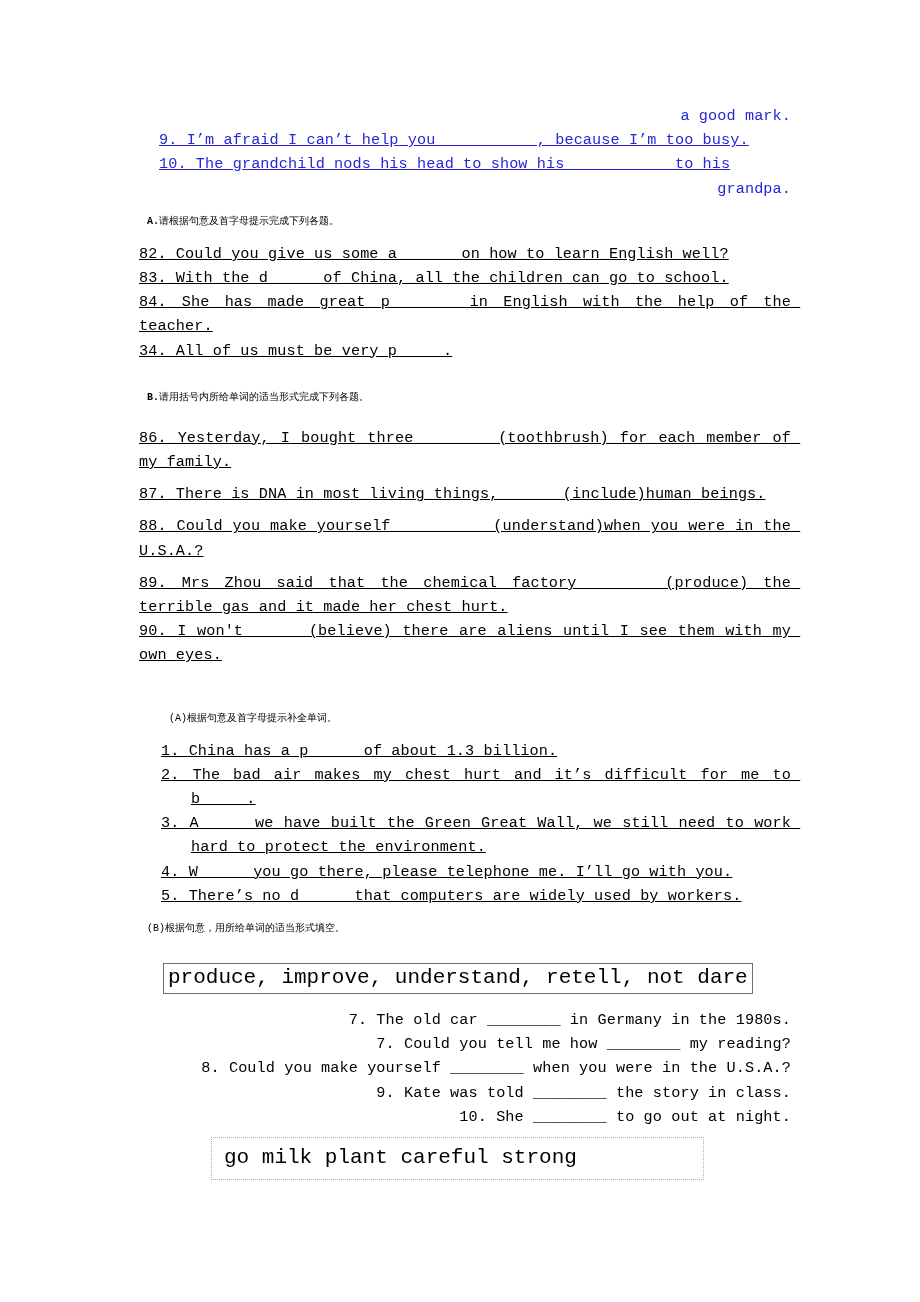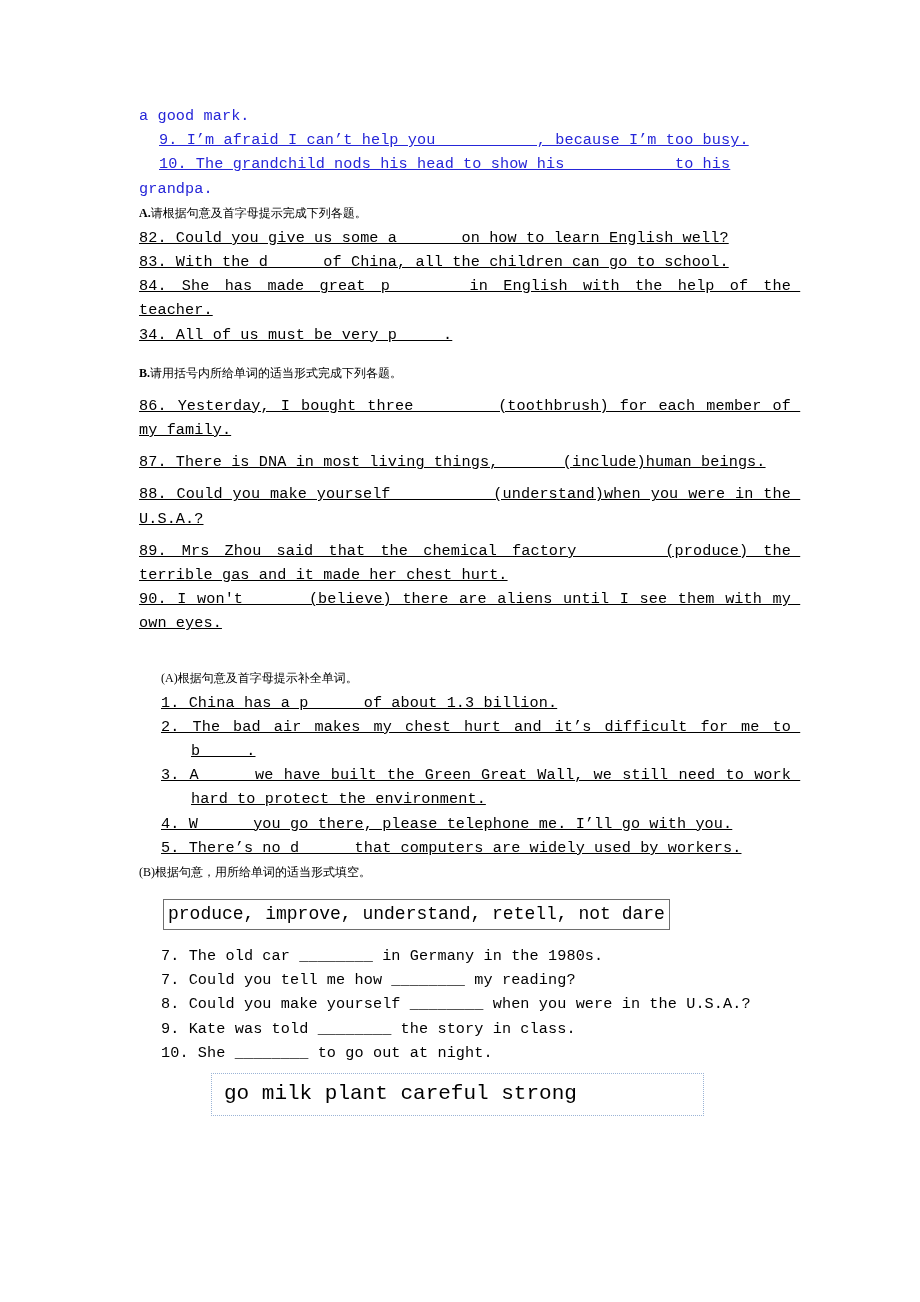--- a/index.html
+++ b/index.html
@@ -28,33 +28,34 @@
   }
 
   
   .ln {
     font-family: "Liberation Mono", "DejaVu Sans Mono", monospace;
     font-size: 15.2px;
     line-height: 24.2px;
     letter-spacing: 0.1px;
     white-space: pre-wrap;
     margin: 0;
+    text-align: right;
   }
   .just {
     text-align: justify;
     text-align-last: left;
     text-justify: inter-character;
     text-decoration: underline;
   }
   .blue { color: #2626d8; }
   .cn {
-    font-family: Liberation Serif, serif;
-    font-size: 12px;
+    font-family: Liberation Mono, monospace;
+    font-size: 10px;
     line-height: 25px;
-    margin: 0;
+    margin: 8px;
     white-space: pre-wrap;
   }
   .cn b { font-weight: 700; }
 
   .ind1 { text-indent: 20px; }
   .ind-blk { padding-left: 22px; }
   .hang {
     padding-left: 30px;
     text-indent: -30px;
   }
@@ -62,21 +63,21 @@
   .gap-s { height: 8px; }
   .gap-m { height: 14px; }
   .gap-xl { height: 30px; }
 
   
   .wordbox {
     display: inline-block;
     box-sizing: border-box;
     border: 1px solid #6e6e6e;
     font-family: "Liberation Mono", "DejaVu Sans Mono", monospace;
-    font-size: 18px;
+    font-size: 21px;
     line-height: 22px;
     padding: 3px 4px 4px 4px;
     white-space: pre;
     background: #fff;
   }
   .wordbox-wrap { padding-left: 24px; }
 
   .wordbox-light {
     display: inline-block;
     box-sizing: border-box;

